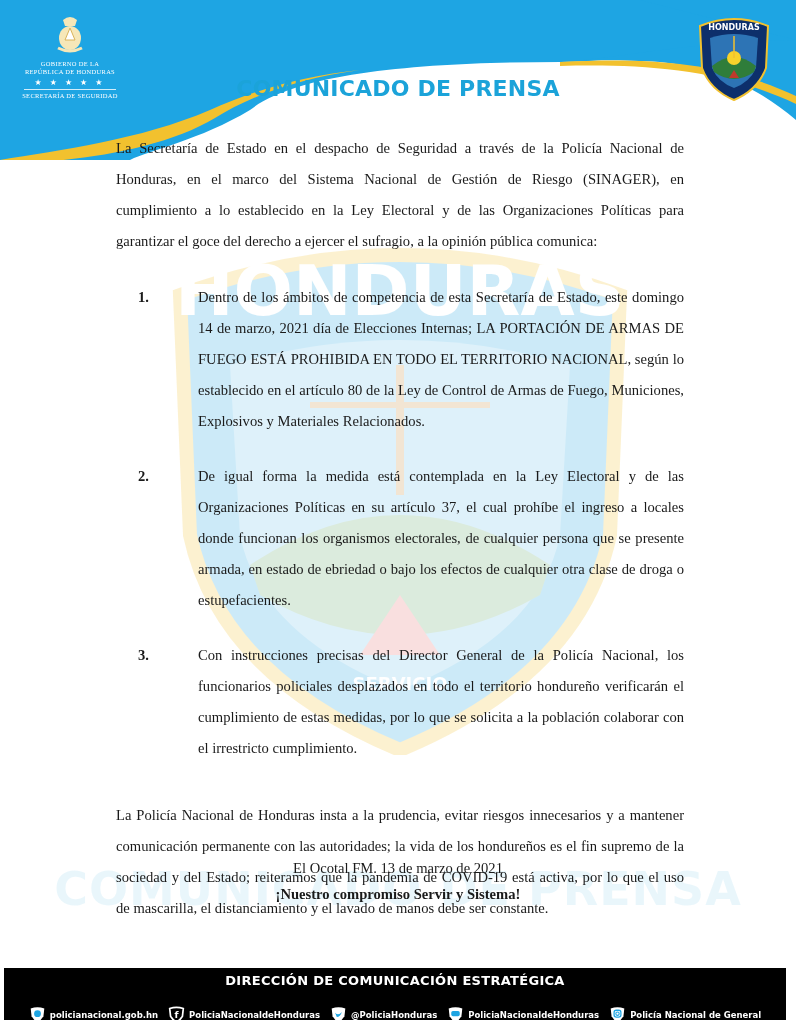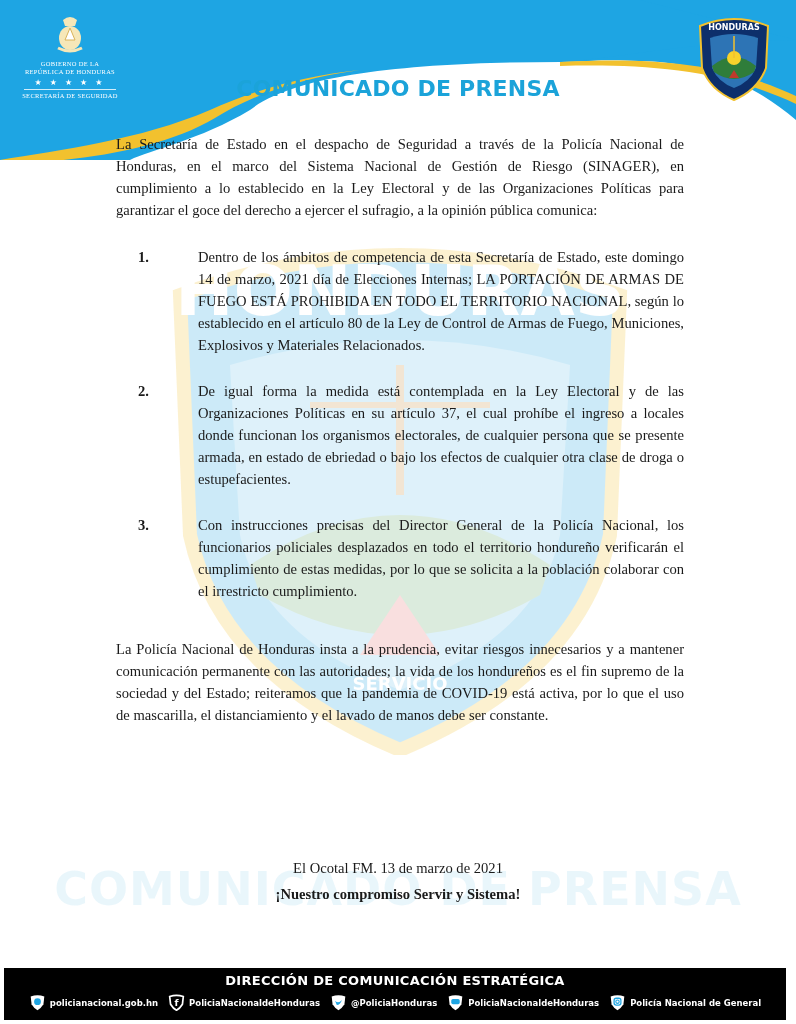--- a/index.html
+++ b/index.html
@@ -16,32 +16,32 @@
   .gov-logo .line1, .gov-logo .line2 { font-family: "Liberation Serif", serif; font-size: 6.5px; letter-spacing: 0.3px; text-transform: uppercase; line-height: 8px; }
   .gov-logo .stars { font-size: 8px; letter-spacing: 3px; margin: 2px 0; }
   .gov-logo .divider { height: 1px; background: rgba(255,255,255,0.8); margin: 1px 6px 2px; }
   .gov-logo .line3 { font-family: "Liberation Serif", serif; font-size: 6.5px; text-transform: uppercase; letter-spacing: 0.3px; }
   .police-badge { position: absolute; left: 696px; top: 16px; width: 76px; height: 86px; }
   .title { position: absolute; left: 0; width: 796px; top: 76px; text-align: center;
     font-family: "DejaVu Sans", sans-serif; font-weight: bold; font-size: 22px; color: #1ba3d9; letter-spacing: 0.2px; }
   .watermark { position: absolute; left: 160px; top: 235px; width: 480px; height: 520px; opacity: 0.22; }
   .wm-bottom { position: absolute; left: 0; width: 796px; top: 862px; text-align: center;
     font-family: "DejaVu Sans", sans-serif; font-weight: bold; font-size: 46px; color: #1ba3d9; opacity: 0.09; letter-spacing: 1px; }
-  .content { position: absolute; left: 116px; top: 133px; width: 568px; font-size: 14.6px; line-height: 22px; }
+  .content { position: absolute; left: 116px; top: 133px; width: 568px; font-size: 14.6px; line-height: 31px; }
   .content p { margin: 0; text-align: justify; }
   .intro { margin-bottom: 25px !important; }
   .item { display: flex; margin-left: 22px; margin-bottom: 24px; }
   .item .num { width: 46px; font-weight: bold; flex: none; }
   .item .text { flex: 1; text-align: justify; margin-left: 14px; }
   .closing { margin-top: 36px !important; }
   .signoff { position: absolute; left: 0; width: 796px; top: 855px; text-align: center; font-size: 14.6px; line-height: 26px; }
   .signoff .motto { font-weight: bold; }
   .footer { position: absolute; left: 4px; top: 968px; width: 782px; height: 52px; background: #000000; color: #ffffff; }
   .footer .dept { text-align: center; font-family: "DejaVu Sans", sans-serif; font-weight: bold; font-size: 13px; margin-top: 5px; letter-spacing: 0.3px; }
-  .footer .socials { display: flex; justify-content: center; align-items: flex-start; gap: 10px; margin-top: 6px; font-family: "DejaVu Sans", sans-serif; font-size: 8.5px; font-weight: bold; }
+  .footer .socials { display: flex; justify-content: center; align-items: flex-start; gap: 10px; margin-top: 18px; font-family: "DejaVu Sans", sans-serif; font-size: 8.5px; font-weight: bold; }
   .footer .soc { display: flex; align-items: center; gap: 4px; }
   .footer .soc-icon { width: 17px; height: 17px; }
 </style>
 </head>
 <body>
 
 <div class="page">
 
   <svg class="header-svg" viewBox="0 0 796 160" preserveAspectRatio="none">
     <path d="M0,0 H796 V40 C700,40 640,62 560,62 C440,62 300,70 250,110 C200,140 150,150 130,160 H0 Z" fill="#1ea5e3"></path>

